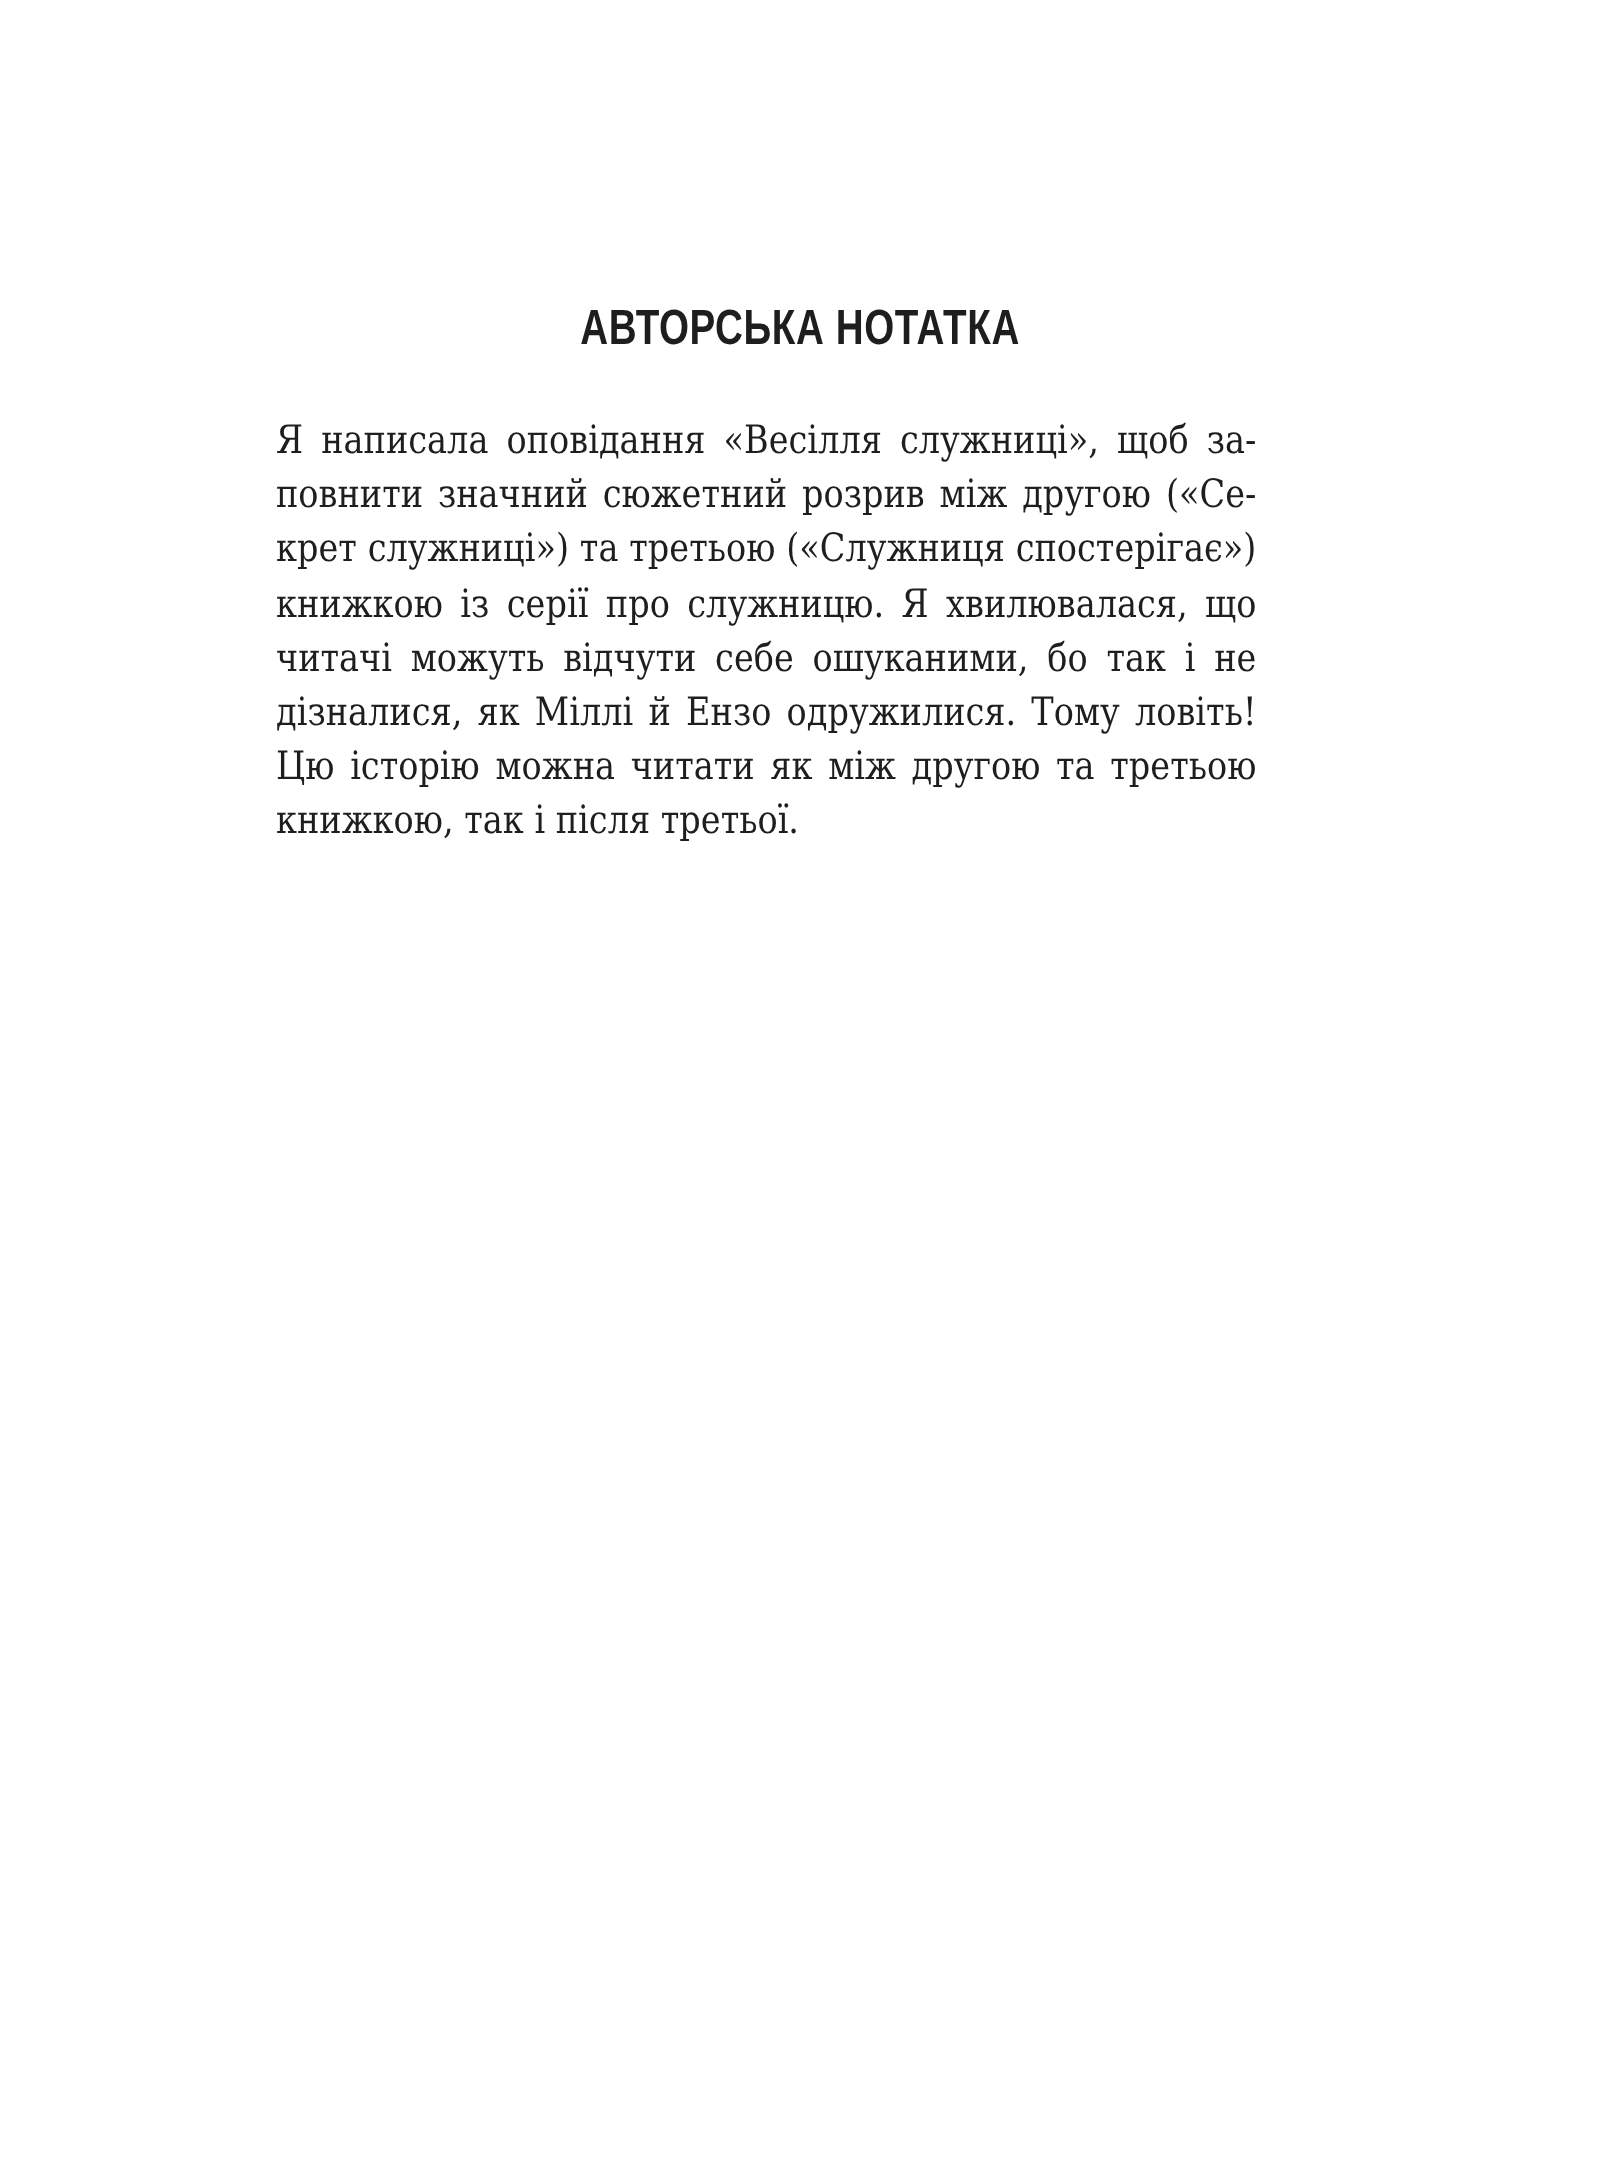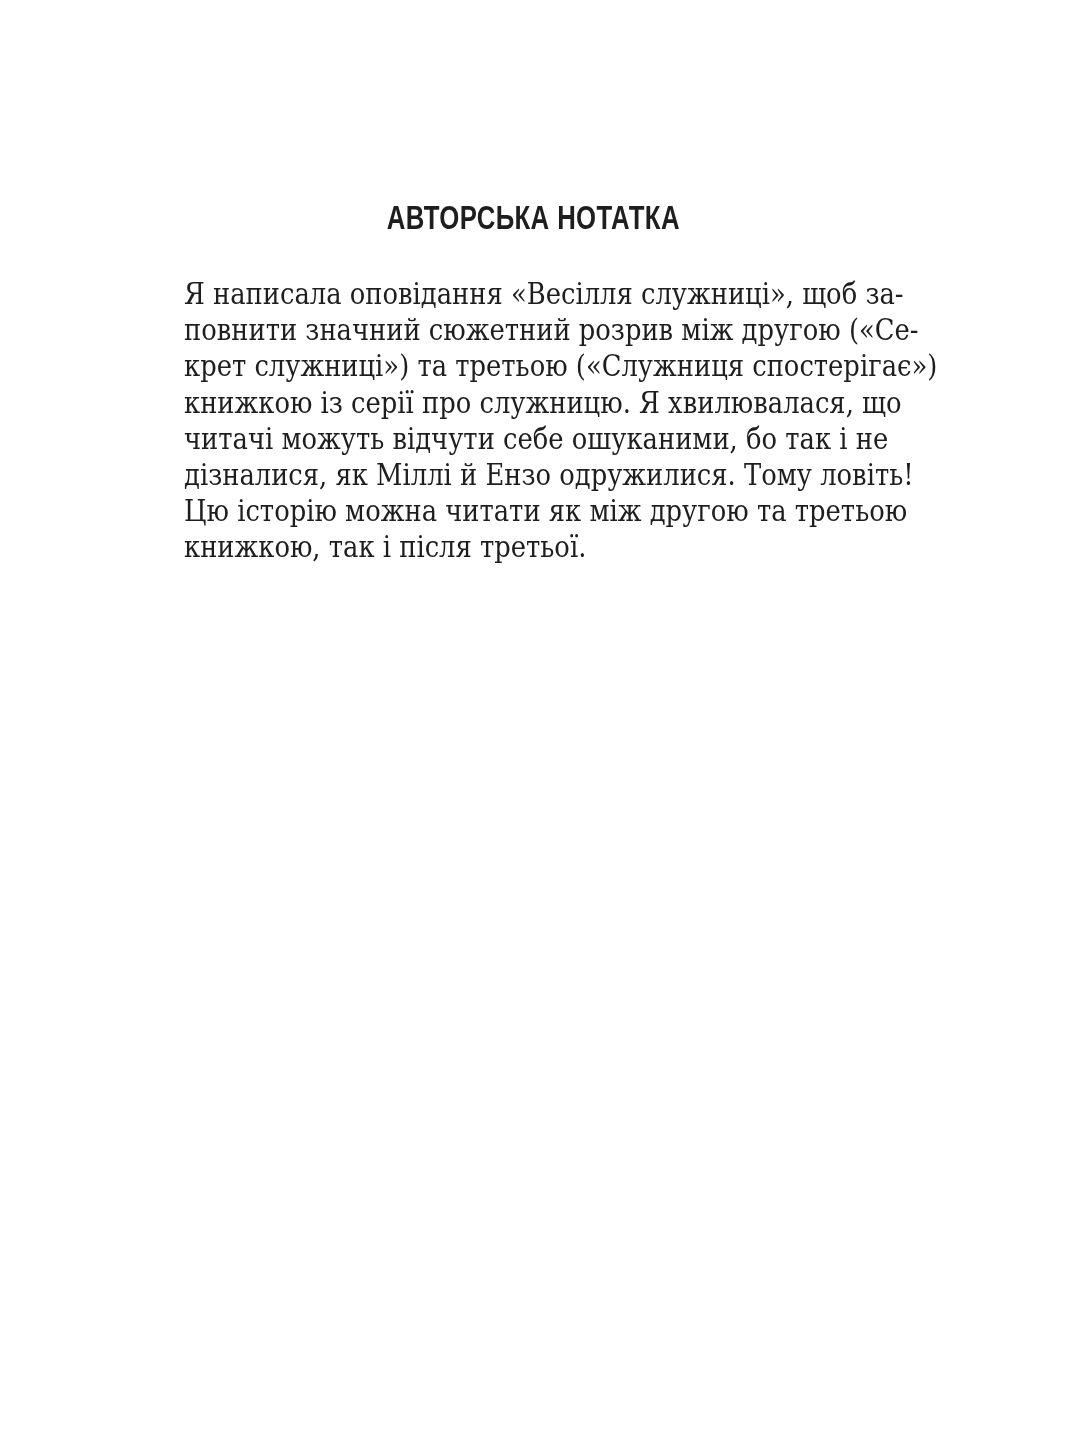--- a/index.html
+++ b/index.html
@@ -34,21 +34,21 @@
       transform: scaleX(0.78);
       transform-origin: 510px 0;
       line-height: 44px;
     }
     .body-text {
       position: absolute;
       left: 184px;
       top: 276px;
       width: 660px;
       font-family: "DejaVu Serif", serif;
-      font-size: 30px;
+      font-size: 26px;
       color: #1e1e1e;
     }
     .line {
       display: block;
       height: 36.2px;
       line-height: 36px;
       white-space: nowrap;
       transform: scaleX(0.86);
       transform-origin: 0 0;
     }

